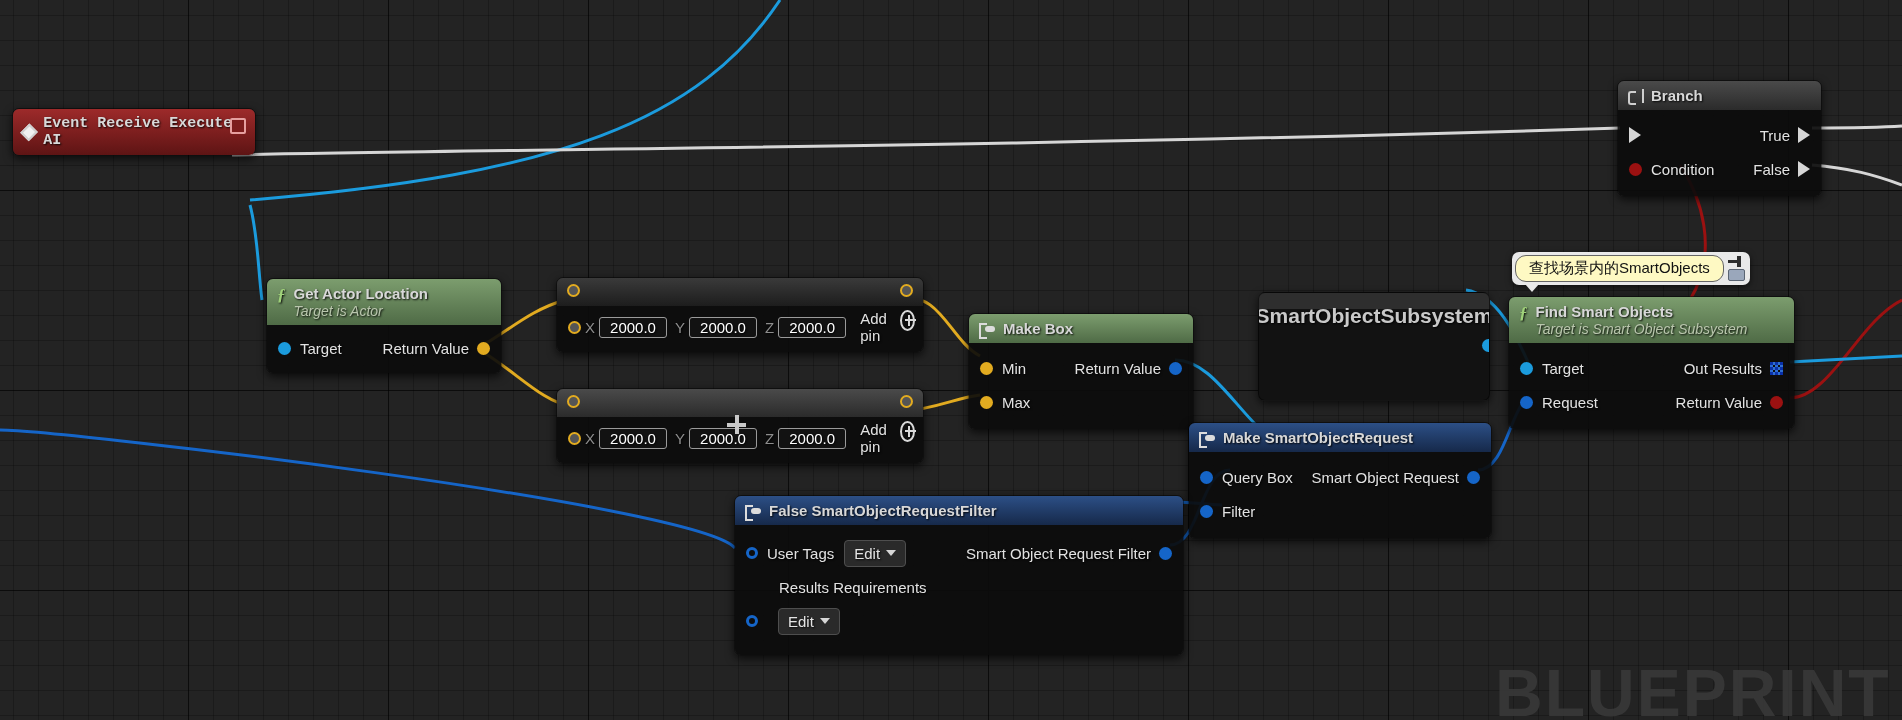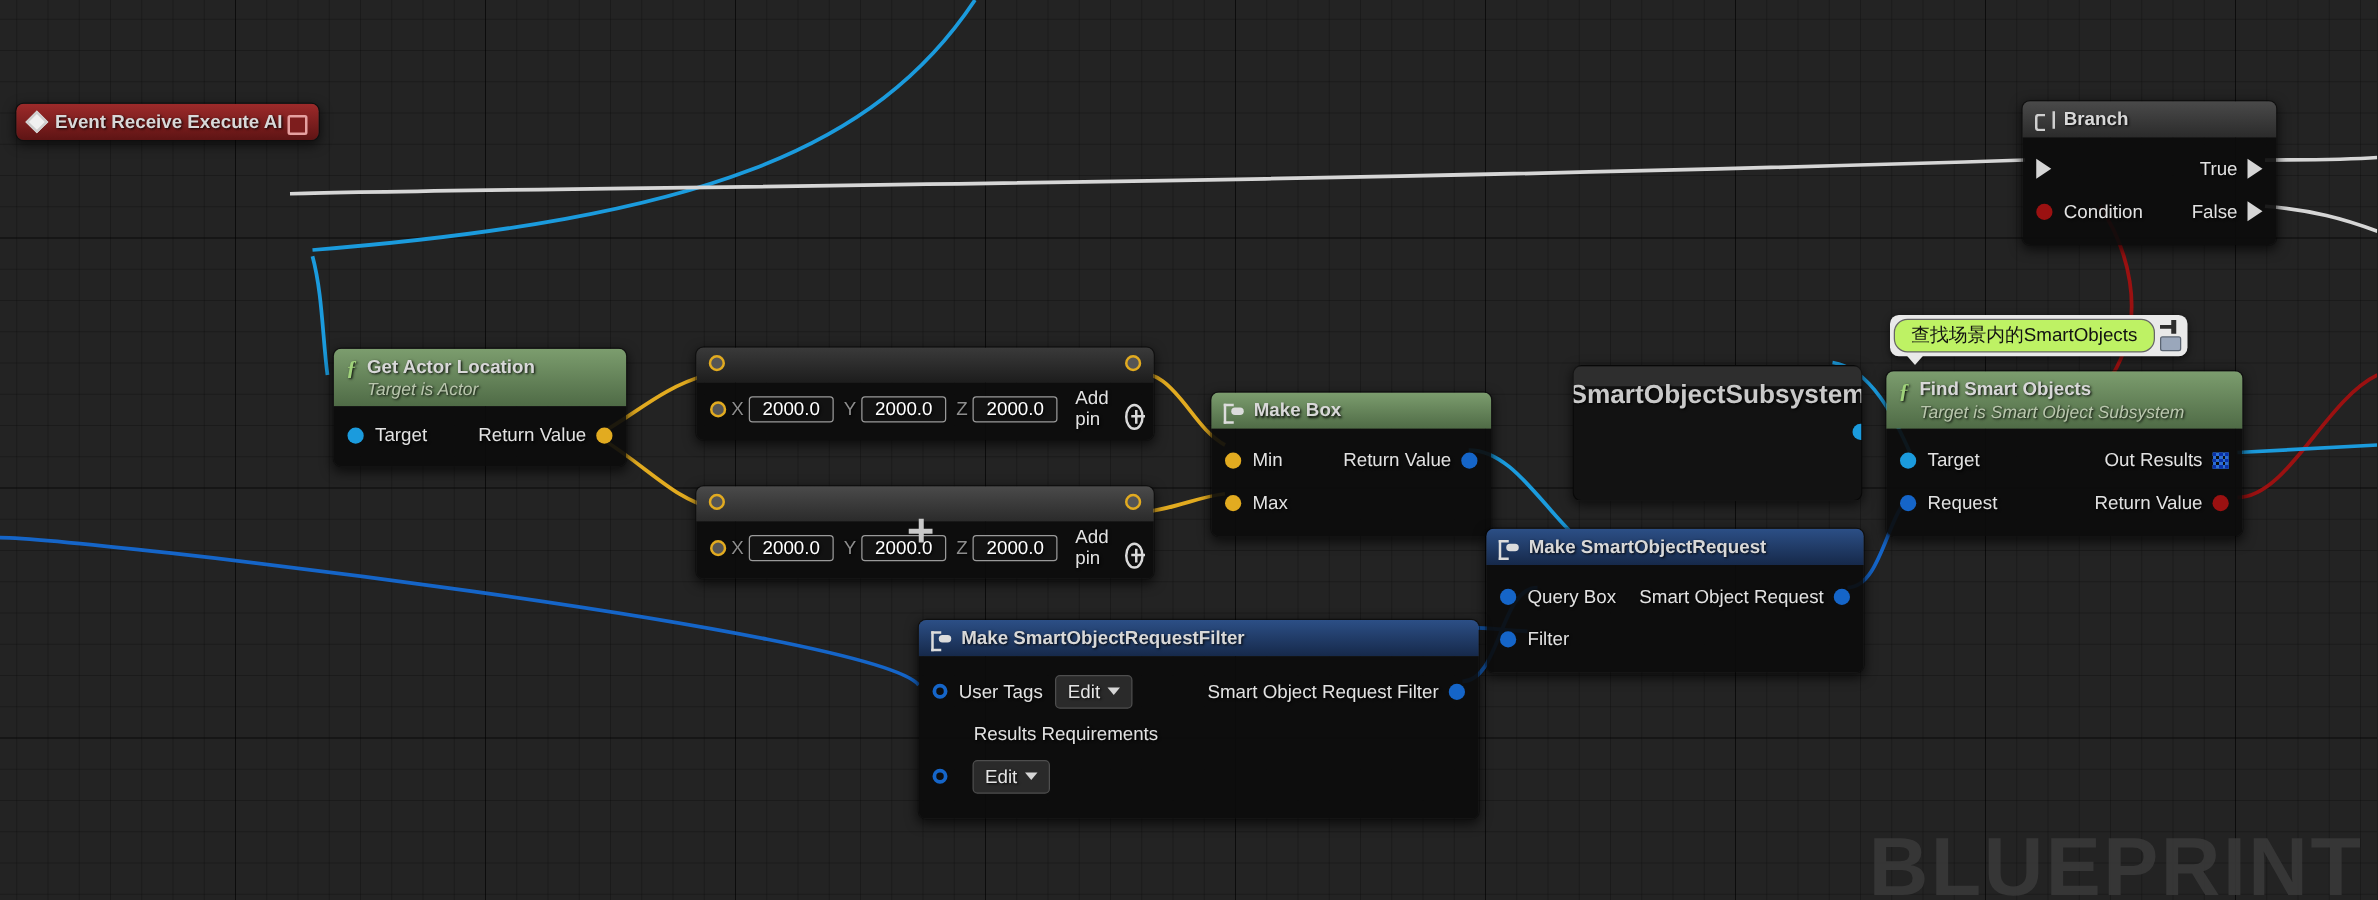--- a/index.html
+++ b/index.html
@@ -34,21 +34,21 @@
   .pin.hollow{background:transparent;border:3px solid #17b7e8;width:12px;height:12px;box-sizing:border-box;}
   .pintail{width:5px;height:4px;background:#5d5d5d;flex:none;margin-left:-1px;}
   .hdr-green{background:linear-gradient(to bottom,#7c9d6e,#4f6b46);}
   .hdr-blue{background:linear-gradient(to bottom,#2c4f86,#16294a);}
   .hdr-red{background:linear-gradient(to bottom,#9d2a2a,#5e1414);}
   .hdr-grey{background:linear-gradient(to bottom,#4a4a4a,#2b2b2b);}
   .hdr-dark{background:linear-gradient(to bottom,#3a3a3a,#1d1d1d);}
   .numbox{background:#121212;border:1px solid #9a9a9a;border-radius:3px;color:#fff;
      font-size:15px;padding:1px 7px;margin:0 4px;min-width:52px;text-align:center;}
   .axis{color:#8d8d8d;font-size:15px;margin-left:4px;}
-  .addpin{display:flex;align-items:flex-end;gap:7px;color:#e2e2e2;font-size:15px;margin-left:10px;}
+  .addpin{display:flex;align-items:flex-start;gap:7px;color:#e2e2e2;font-size:15px;margin-left:10px;}
   .plusic{width:17px;height:17px;border-radius:50%;border:2px solid #d9d9d9;position:relative;}
   .plusic:before,.plusic:after{content:"";position:absolute;background:#d9d9d9;}
   .plusic:before{left:3px;top:6.5px;width:11px;height:2px;}
   .plusic:after{top:3px;left:6.5px;height:11px;width:2px;}
   .editbtn{display:inline-flex;align-items:center;gap:6px;background:#2a2a2a;
      border:1px solid #4e4e4e;border-radius:4px;padding:4px 9px;color:#e4e4e4;font-size:15px;}
   .chev{width:0;height:0;border-left:5px solid transparent;border-right:5px solid transparent;
      border-top:6px solid #d6d6d6;}
   .gridic{width:13px;height:13px;flex:none;
      background:repeating-linear-gradient(to right,#2f6fd0 0 3px,transparent 3px 5px),
@@ -70,21 +70,21 @@
   .branchic:after{content:"";position:absolute;left:6px;top:0;width:8px;height:14px;
      border-right:2px solid #cfcfcf;}
   .evt-stop{position:absolute;right:9px;top:9px;width:12px;height:12px;
      border:2px solid #e6a0a0;background:#7d1d1d;border-radius:2px;}
   .subsys{display:flex;flex-direction:row;justify-content:center;padding:10px 18px;}
   .subsys div{font-size:21px;font-weight:bold;color:#c9c9c9;line-height:1.28;
      text-shadow:1px 1px 2px rgba(0,0,0,.9);}
   .bubble{position:absolute;display:flex;align-items:center;gap:4px;
      background:#e9e9e9;border-radius:7px;padding:3px 5px 3px 3px;
      box-shadow:0 2px 6px rgba(0,0,0,.6);}
-  .bubble .txt{border:1px solid #666;border-radius:11px;background:#bef264;
+  .bubble .txt{border:1px solid #666;border-radius:11px;background:#fef9c3;
      padding:3px 13px;font-size:15px;color:#121212;white-space:nowrap;
      font-family:"Liberation Sans","DejaVu Sans",sans-serif;}
   .bubble .ics{display:flex;flex-direction:column;gap:2px;}
   .pinic{width:15px;height:11px;position:relative;}
   .pinic:before{content:"";position:absolute;left:0;top:4px;width:12px;height:3px;background:#2d2d2d;}
   .pinic:after{content:"";position:absolute;left:9px;top:0;width:4px;height:11px;background:#2d2d2d;}
   .kbdic{width:15px;height:10px;background:#9aa7bb;border:1px solid #5a6472;border-radius:2px;}
   .tri{position:absolute;left:13px;bottom:-7px;width:0;height:0;
      border-left:7px solid transparent;border-right:7px solid transparent;border-top:8px solid #e9e9e9;}
   .cursor{position:absolute;width:19px;height:19px;pointer-events:none;}
@@ -113,21 +113,21 @@
     <path d="M1466,290 C1500,295 1520,345 1528,362" stroke="#1b9bdd" stroke-width="3" fill="none"></path>
     <path d="M1478,470 C1505,470 1510,410 1528,398" stroke="#1565c8" stroke-width="3" fill="none"></path>
     <path d="M0,430 C60,430 700,505 735,548" stroke="#1565c8" stroke-width="3" fill="none"></path>
     <path d="M1790,398 C1830,398 1860,320 1902,300" stroke="#9b1111" stroke-width="3" fill="none"></path>
     <path d="M1690,300 C1720,250 1700,195 1680,165" stroke="#9b1111" stroke-width="3" fill="none"></path>
     <path d="M1812,128 C1850,128 1875,128 1902,126" stroke="#d6d6d6" stroke-width="3" fill="none"></path>
     <path d="M1812,165 C1850,168 1875,175 1902,185" stroke="#d6d6d6" stroke-width="3" fill="none"></path>
     <path d="M1790,362 C1830,360 1870,358 1902,356" stroke="#1b9bdd" stroke-width="3" fill="none"></path>
   </svg>
 
-  <div class="node" style="left:12px;top:82px;width:242px;">
+  <div class="node" style="left:12px;top:108px;width:242px;font-family:Liberation Mono, monospace;">
     <div class="nhdr hdr-red" style="position:relative;">
       <span class="diamond"></span>
       <span>Event Receive Execute AI</span>
       <span class="evt-stop"></span>
     </div>
   </div>
 
   <div class="node" style="left:266px;top:278px;width:234px;">
     <div class="nhdr hdr-green" style="align-items:flex-start;">
       <span class="fic">ƒ</span>
@@ -273,21 +273,21 @@
       <div class="row">
         <span class="pin" style="background:#1565c8;"></span>
         <span style="margin-left:9px;">Filter</span>
       </div>
     </div>
   </div>
 
   <div class="node" style="left:734px;top:495px;width:448px;">
     <div class="nhdr hdr-blue">
       <span class="structic"></span>
-      <span>Make SmartObjectRequestFilter</span>
+      <span>False SmartObjectRequestFilter</span>
     </div>
     <div class="nbody" style="padding:8px 0 14px;text-align:right;">
       <div class="row" style="height:40px;">
         <span class="pin hollow" style="border-color:#1565c8;"></span>
         <span style="margin-left:9px;">User Tags</span>
         <span class="editbtn" style="margin-left:10px;">
           <span>Edit</span>
           <span class="chev"></span>
         </span>
         <span class="spacer"></span>

